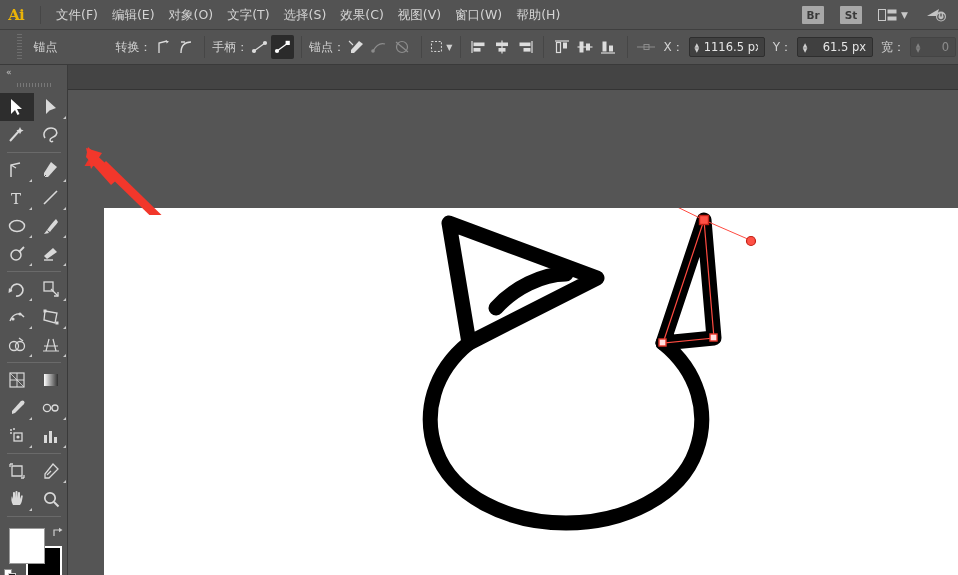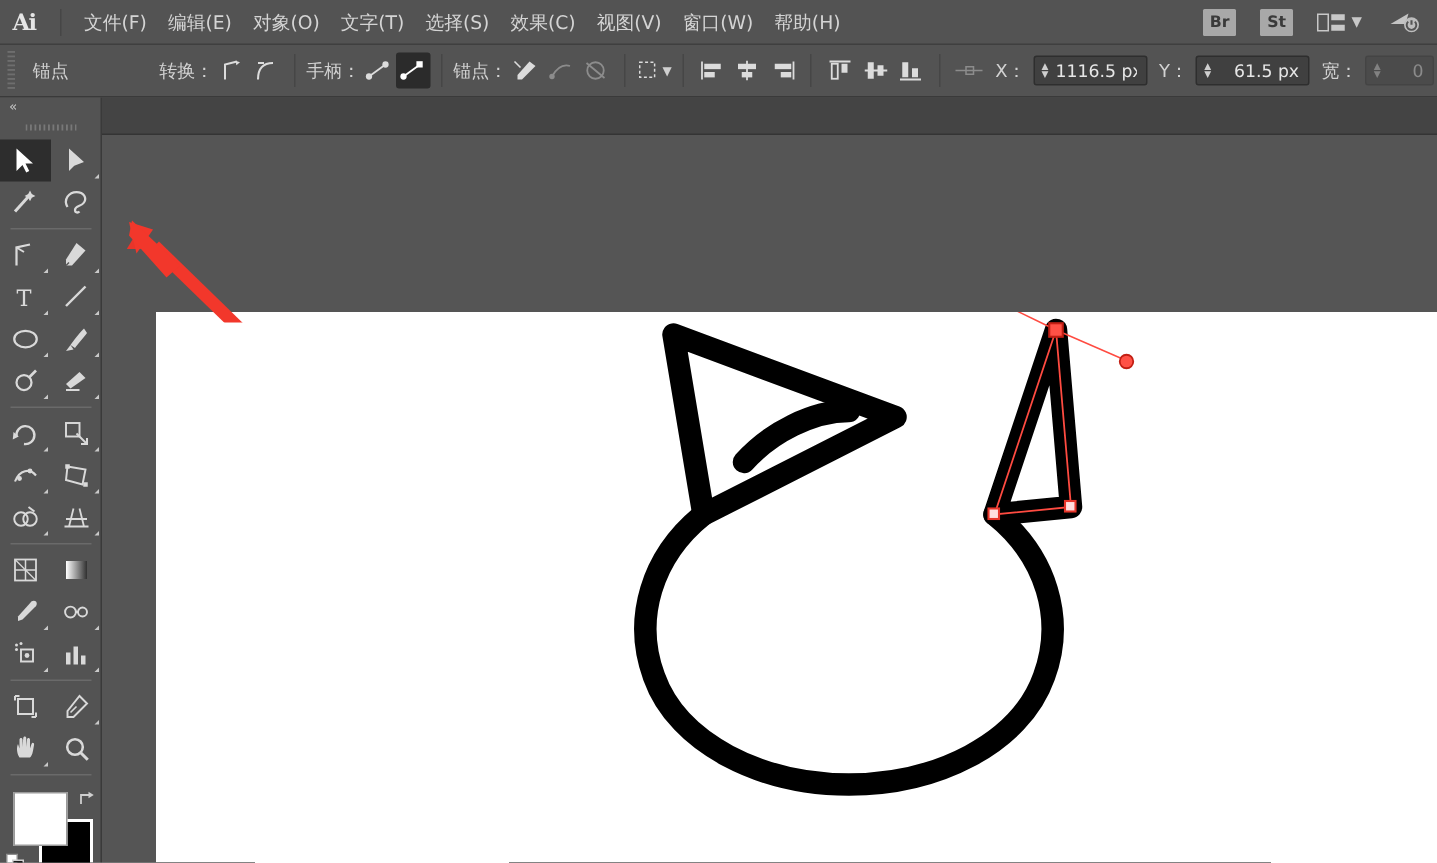--- a/index.html
+++ b/index.html
@@ -14,21 +14,21 @@
 
   
   .menubar {
     position: absolute; top: 0; left: 0; width: 958px; height: 30px;
     background: #535353; display: flex; align-items: center;
     border-bottom: 1px solid #3f3f3f;
   }
   .ai-logo {
     width: 32px; height: 30px; display: flex; align-items: center;
     justify-content: center; font-size: 15px; font-weight: bold;
-    color: #e5e5e5; font-family: "DejaVu Serif", serif; letter-spacing: -1px;
+    color: #eab308; font-family: "DejaVu Serif", serif; letter-spacing: -1px;
   }
   .menu-item {
     padding: 0 7px; height: 30px; line-height: 30px;
     font-size: 12.5px; color: #d4d4d4; cursor: default; white-space: nowrap;
   }
   .mb-sep { width: 1px; height: 18px; background: #464646; margin: 0 8px; }
   .mb-right { margin-left: auto; display: flex; align-items: center; padding-right: 10px; padding-left: 42px; }
   .sq-btn {
     width: 22px; height: 18px; background: #a8a8a8; color: #3a3a3a;
     font-size: 10.5px; font-weight: bold; display: flex; align-items: center;
@@ -36,20 +36,21 @@
     font-family: "DejaVu Sans", sans-serif;
   }
   .arrange-ico { display: flex; align-items: center; margin-right: 18px; color: #c8c8c8; }
   .power-ico { color: #c4c4c4; display: flex; align-items: center; }
 
   
   .controlbar {
     position: absolute; top: 30px; left: 0; width: 958px; height: 35px;
     background: #535353; display: flex; align-items: center;
     border-bottom: 1px solid #3a3a3a;
+    padding-left: 12px;
   }
   .grip-v {
     width: 9px; height: 26px; margin: 0 4px 0 3px;
     background-image: repeating-linear-gradient(to bottom, #6e6e6e 0 1px, transparent 1px 3px);
     background-size: 5px 3px; background-repeat: repeat-y;
     background-position: 2px 3px;
   }
   .cb-label { font-size: 12px; color: #d2d2d2; white-space: nowrap; }
   .cb-sep { width: 1px; height: 22px; background: #464646; margin: 0 7px; }
   .ico-btn {

